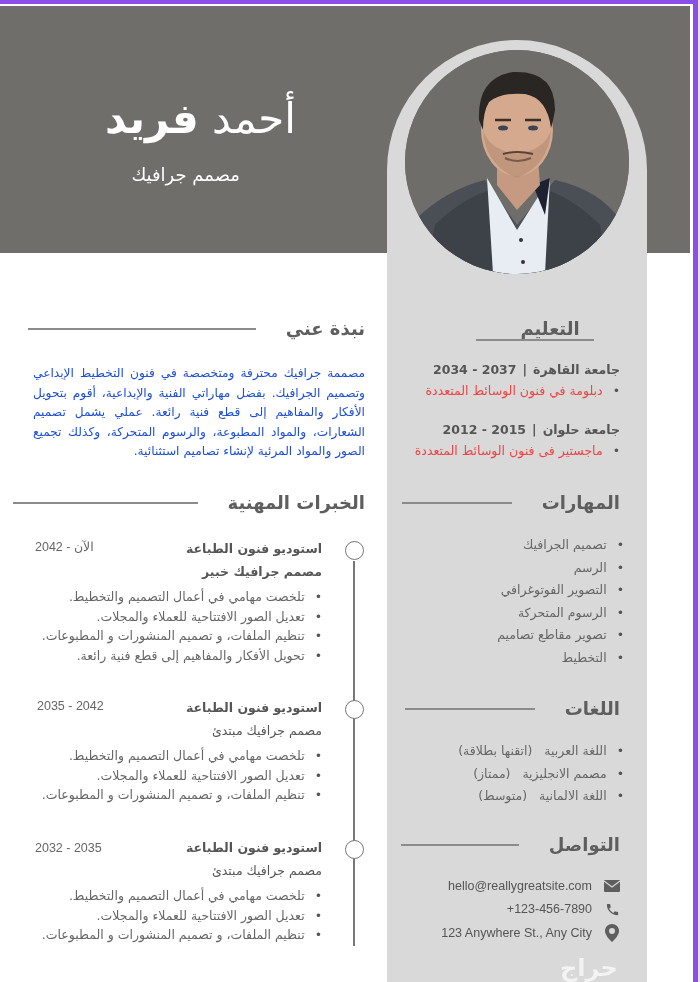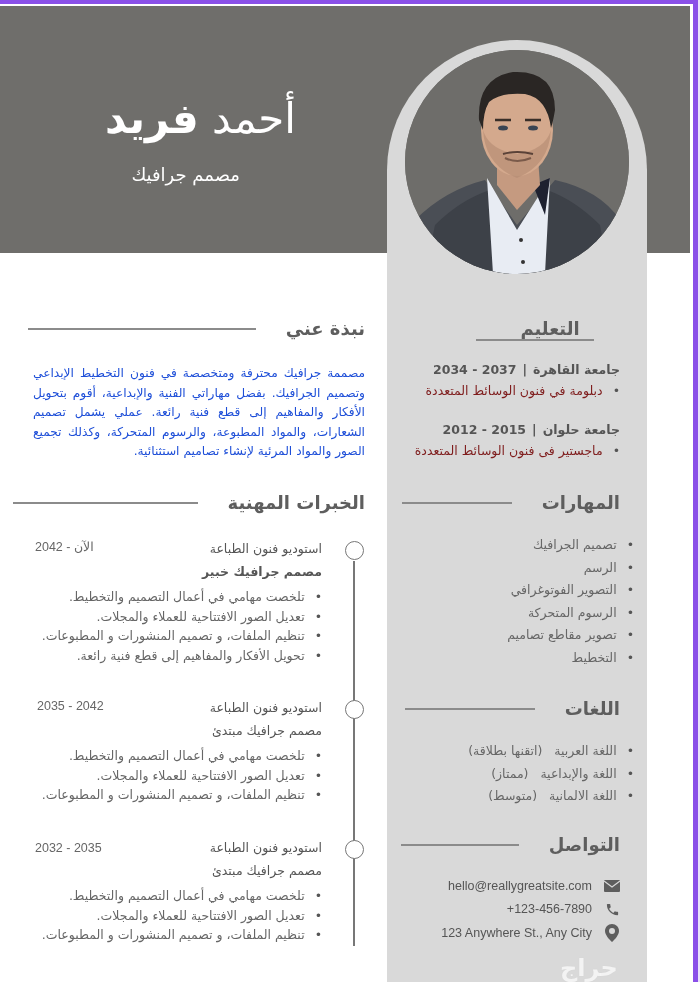--- a/index.html
+++ b/index.html
@@ -27,36 +27,36 @@
   .sec-head { position: absolute; display: flex; align-items: center; direction: rtl; }
   .sec-head .label { font-weight: 700; font-size: 18px; color: #5e5e5e; white-space: nowrap; }
   .sec-head .rule { height: 2px; background: #8b8b8b; margin-right: 30px; }
 
   .about-text { position: absolute; left: 33px; top: 360px; width: 332px; font-size: 12.2px; line-height: 19.5px; color: #1d4ed8; direction: rtl; text-align: justify; text-align-last: right; }
 
   .edu { position: absolute; right: 70px; width: 260px; direction: rtl; }
   .edu .uni { font-size: 12.5px; font-weight: 700; color: #555; white-space: nowrap; }
   .edu .uni .sep { margin: 0 6px; }
   .edu ul { list-style: none; margin-top: 6px; }
-  .edu li { font-size: 12.5px; color: #7f1d1d; white-space: nowrap; }
+  .edu li { font-size: 12.5px; color: #ef4444; white-space: nowrap; }
   .bullet::before { content: "•"; margin-left: 10px; color: #555; }
 
-  .list { position: absolute; right: 56px; direction: rtl; list-style: none; }
+  .list { position: absolute; right: 66px; direction: rtl; list-style: none; }
   .list li { font-size: 12.5px; color: #666; line-height: 22.6px; white-space: nowrap; }
 
   .contact { position: absolute; right: 70px; direction: rtl; text-align: right; }
   .contact .row { display: flex; align-items: center; height: 23.5px; direction: rtl; }
   .contact .ic { width: 16px; height: 16px; margin-left: 12px; display: flex; align-items: center; justify-content: center; }
   .contact .txt { font-family: "Liberation Sans", sans-serif; font-size: 12.5px; color: #555; direction: ltr; white-space: nowrap; }
 
   .timeline-line { position: absolute; left: 353px; top: 557px; width: 2px; height: 385px; background: #777; }
   .tl-dot { position: absolute; width: 19px; height: 19px; border: 1.6px solid #777; border-radius: 50%; background: #fff; }
 
   .job { position: absolute; right: 368px; width: 300px; direction: rtl; }
-  .job .company { font-size: 12.5px; font-weight: 400; color: #555; white-space: nowrap; }
+  .job .company { font-size: 12.5px; font-weight: 700; color: #555; white-space: nowrap; }
   .job .role { font-size: 12.5px; color: #555; margin-top: 8px; white-space: nowrap; }
   .job .role.bold { font-weight: 700; }
   .job ul { list-style: none; margin-top: 8px; }
   .job li { font-size: 12.5px; color: #666; line-height: 19.5px; white-space: nowrap; }
   .job-date { position: absolute; font-family: "Liberation Sans", sans-serif; font-size: 12.5px; color: #666; white-space: nowrap; }
 
   .watermark { position: absolute; left: 560px; top: 950px; font-size: 24px; font-weight: 700; color: rgba(255,255,255,0.75); text-shadow: 0 0 1px #cfcfcf; direction: rtl; }
 </style>
 </head>
 <body>
@@ -191,21 +191,21 @@
     <li class="bullet">تصوير مقاطع تصاميم</li>
     <li class="bullet">التخطيط</li>
   </ul>
 
   <div class="sec-head" style="right: 70px; top: 694px;">
     <span class="label">اللغات</span>
     <span class="rule" style="width: 130px;"></span>
   </div>
   <ul class="list" style="top: 736px;">
     <li class="bullet"><span>اللغة العربية</span>&nbsp;&nbsp;&nbsp;<span>(اتقنها بطلاقة)</span></li>
-    <li class="bullet"><span>اللغة والإبداعية</span>&nbsp;&nbsp;&nbsp;<span>(ممتاز)</span></li>
+    <li class="bullet"><span>مصمم الانجليزية</span>&nbsp;&nbsp;&nbsp;<span>(ممتاز)</span></li>
     <li class="bullet"><span>اللغة الالمانية</span>&nbsp;&nbsp;&nbsp;<span>(متوسط)</span></li>
   </ul>
 
   <div class="sec-head" style="right: 70px; top: 830px;">
     <span class="label">التواصل</span>
     <span class="rule" style="width: 118px;"></span>
   </div>
   <div class="contact" style="top: 870px;">
     <div class="row">
       <span class="ic">

